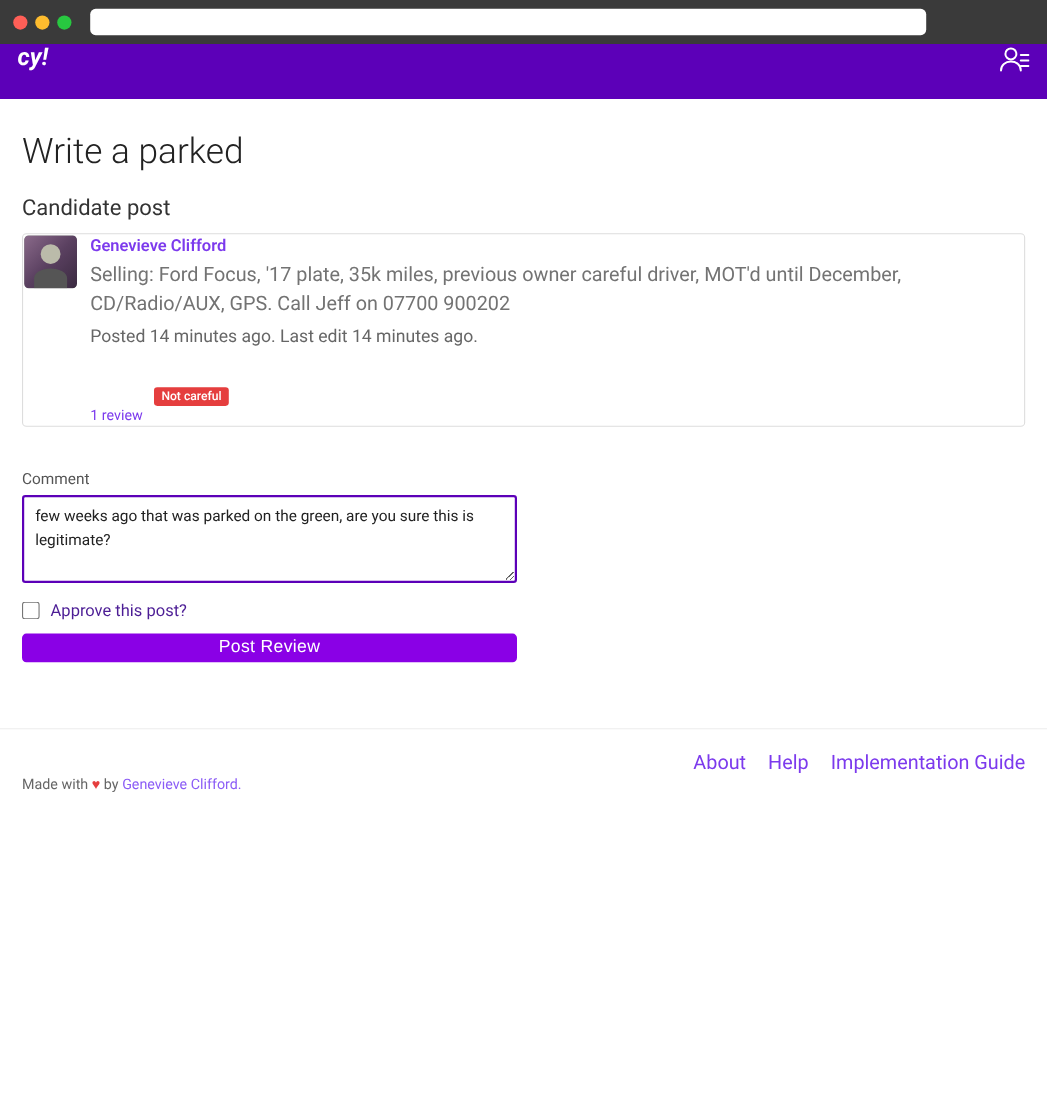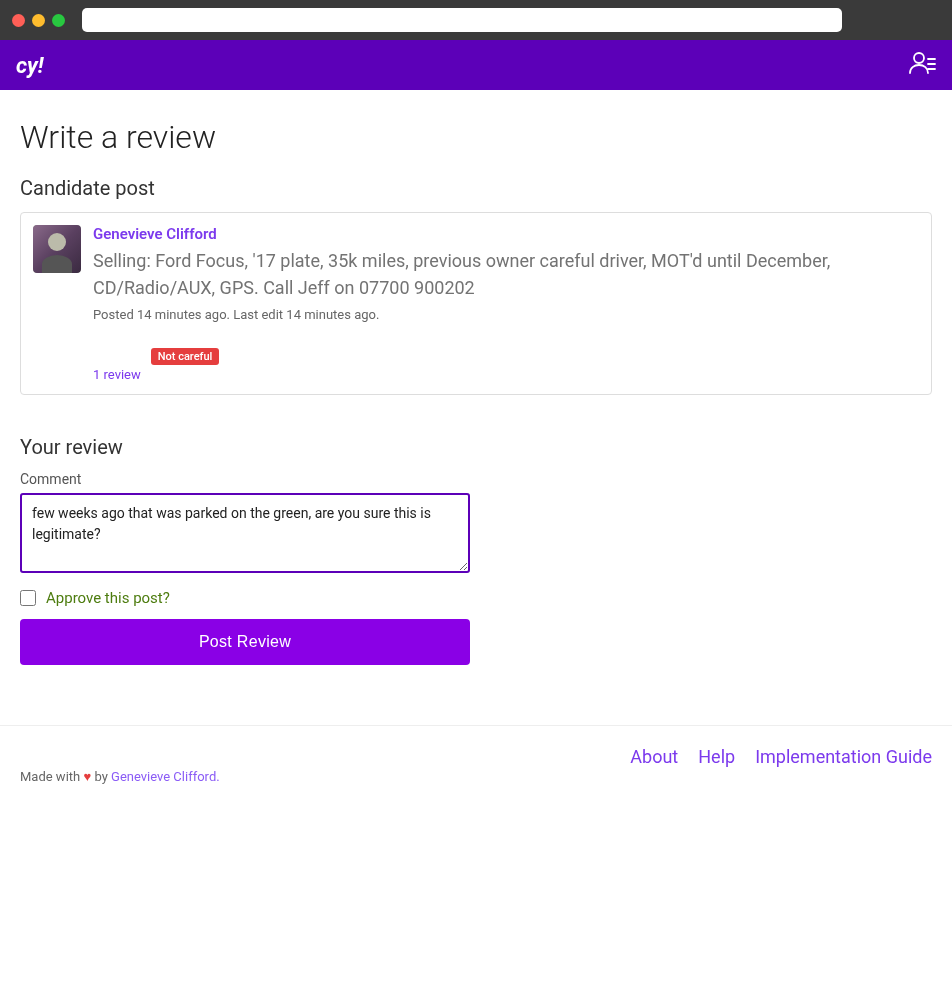--- a/index.html
+++ b/index.html
@@ -39,21 +39,21 @@
       padding: 0 8px;
       font-size: 13px;
       outline: none;
     }
 
     
     .app-header {
       background: #5c00b8;
       height: 50px;
       display: flex;
-      align-items: center;
+      align-items: flex-start;
       justify-content: space-between;
       padding: 0 16px;
     }
     .app-logo {
       color: #fff;
       font-size: 22px;
       font-weight: bold;
       font-style: italic;
     }
     .app-header-icon {
@@ -91,21 +91,21 @@
     .section-heading {
       font-size: 20px;
       font-weight: 400;
       color: #333;
       margin-bottom: 12px;
     }
 
     .post-card {
       border: 1px solid #ddd;
       border-radius: 4px;
-      padding: 12px;
+      padding: 1px;
       display: flex;
       gap: 12px;
       align-items: flex-start;
     }
 
     .avatar {
       width: 48px;
       height: 48px;
       border-radius: 4px;
       background: #888;
@@ -156,23 +156,23 @@
     }
 
     .post-text {
       font-size: 18px;
       color: #737373;
       line-height: 1.5;
       margin-bottom: 6px;
     }
 
     .post-meta {
-      font-size: 13px;
+      font-size: 16px;
       color: #666;
-      margin-bottom: 9px;
+      margin-bottom: 20px;
     }
 
     .post-footer {
       display: flex;
       align-items: center;
       gap: 10px;
     }
 
     .review-link {
       color: #7c3aed;
@@ -233,30 +233,30 @@
 
     .approve-checkbox {
       width: 16px;
       height: 16px;
       cursor: pointer;
       accent-color: #7c3aed;
     }
 
     .approve-label {
       font-size: 15px;
-      color: #4d7c0f;
+      color: #4c1d95;
     }
 
     .post-review-btn {
       width: 100%;
       background: #8a00e6;
       color: #fff;
       border: none;
       border-radius: 4px;
-      padding: 14px 0;
+      padding: 4px 0;
       font-size: 16px;
       font-weight: 500;
       cursor: pointer;
       letter-spacing: 0.3px;
     }
 
     
     .footer {
       margin-top: 60px;
       padding: 20px 20px;
@@ -312,21 +312,21 @@
       <circle cx="11" cy="9" r="5" stroke="white" stroke-width="1.8" fill="none"></circle>
       <path d="M2 24c0-5 4-8 9-8s9 3 9 8" stroke="white" stroke-width="1.8" fill="none" stroke-linecap="round"></path>
       <line x1="20" y1="10" x2="27" y2="10" stroke="white" stroke-width="1.8" stroke-linecap="round"></line>
       <line x1="20" y1="15" x2="27" y2="15" stroke="white" stroke-width="1.8" stroke-linecap="round"></line>
       <line x1="20" y1="20" x2="27" y2="20" stroke="white" stroke-width="1.8" stroke-linecap="round"></line>
     </svg>
   </span>
 </div>
 
 <div class="main-content">
-  <h1 class="page-title">Write a review</h1>
+  <h1 class="page-title">Write a parked</h1>
 
   <div class="content-columns">
 
     <div class="left-column">
       <h2 class="section-heading">Candidate post</h2>
 
       <div class="post-card">
         <div class="avatar">
           <div class="avatar-img"></div>
         </div>
@@ -337,21 +337,20 @@
           <p class="post-meta">Posted 14 minutes ago. Last edit 14 minutes ago.</p>
           <div class="post-footer">
             <a class="review-link" href="#">1 review</a>
             <span class="badge-not-approved">Not careful</span>
           </div>
         </div>
       </div>
     </div>
 
     <div class="right-column">
-      <h2 class="review-section-heading">Your review</h2>
 
       <label class="comment-label">Comment</label>
       <textarea class="comment-textarea" style="">few weeks ago that was parked on the green, are you sure this is legitimate?</textarea>
 
       <div class="approve-row">
         <input type="checkbox" class="approve-checkbox" style="">
         <span class="approve-label">Approve this post?</span>
       </div>
 
       <button class="post-review-btn">Post Review</button>

